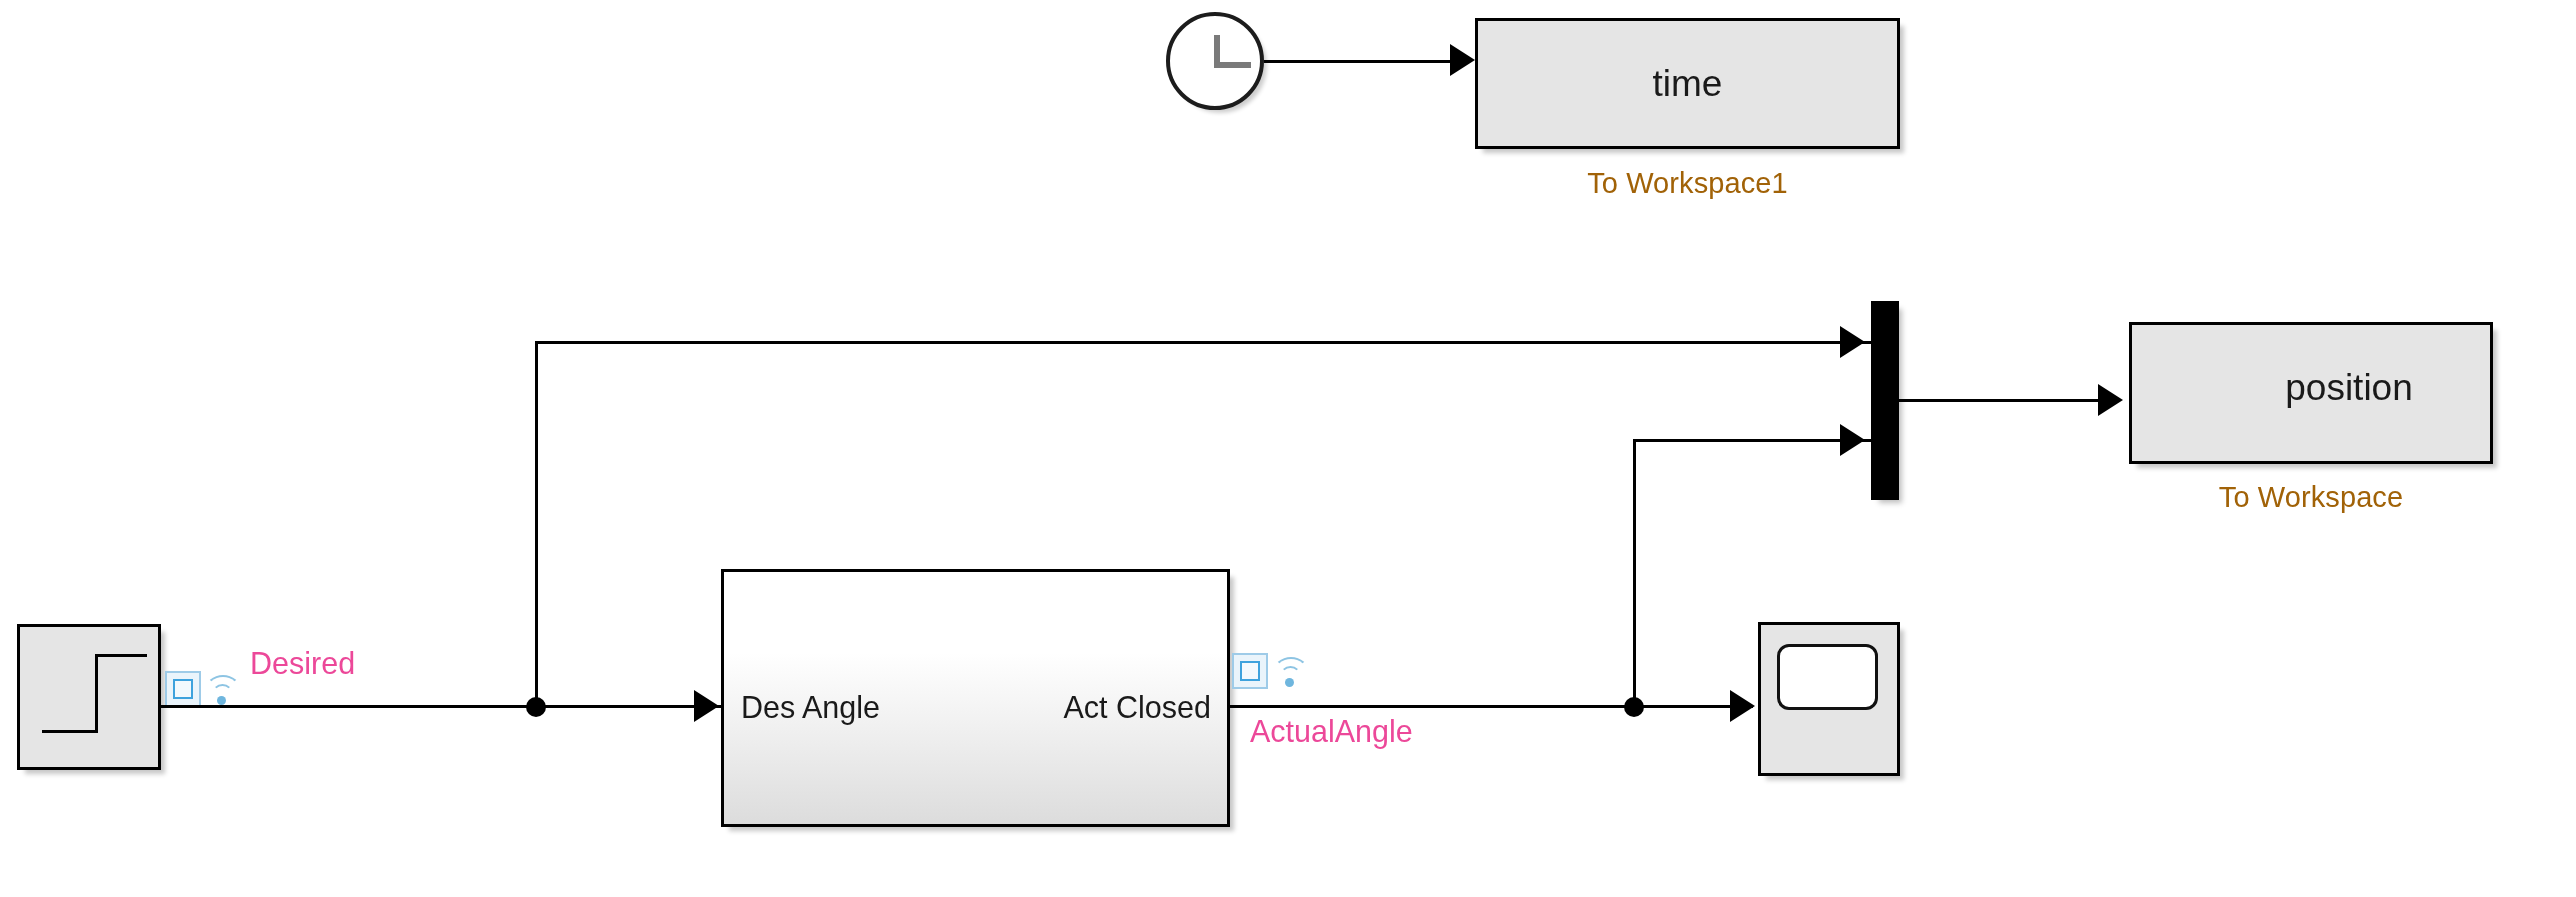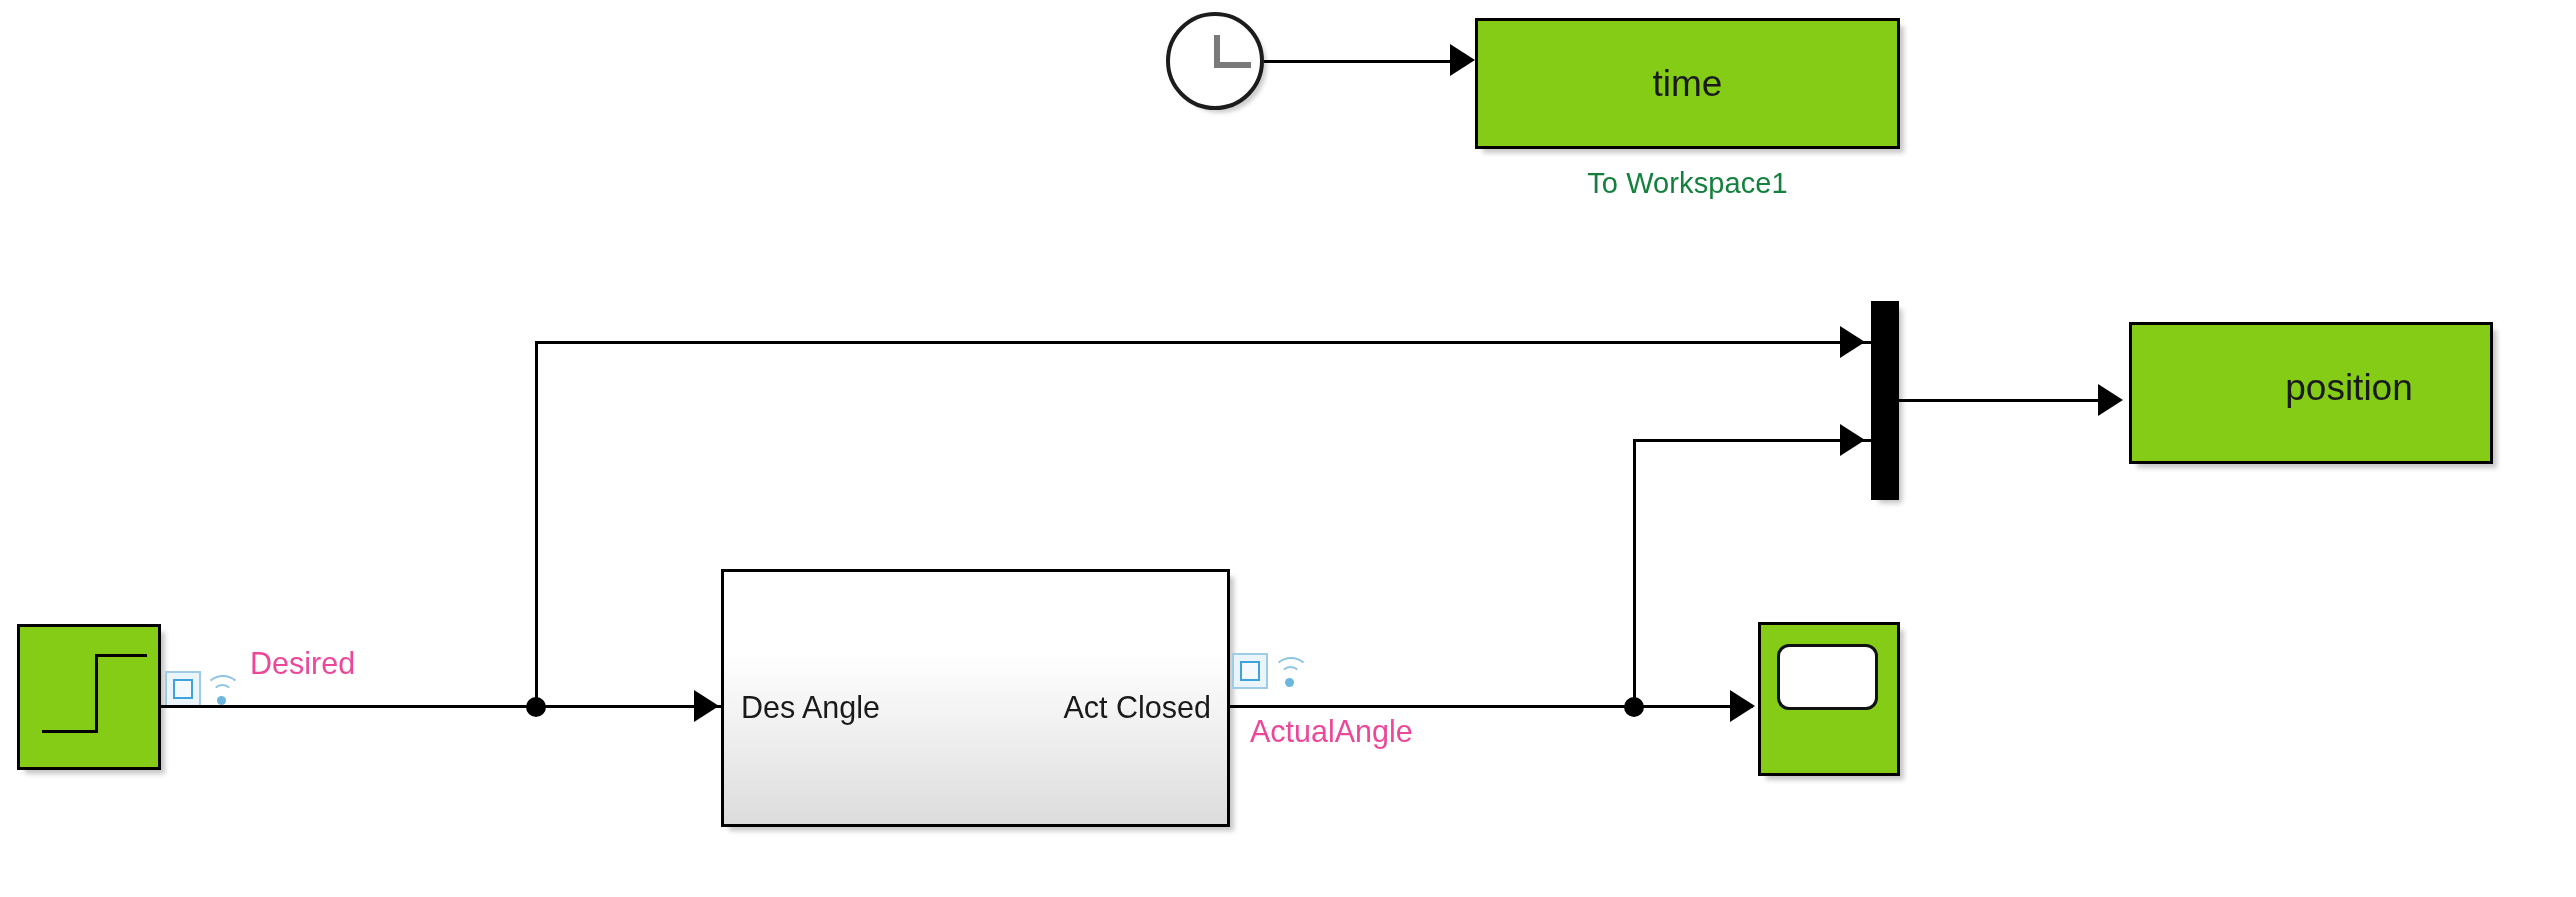--- a/index.html
+++ b/index.html
@@ -16,27 +16,27 @@
     height: 898px;
     background: #ffffff;
     overflow: hidden;
   }
 
   
   .blk {
     position: absolute;
     box-sizing: border-box;
     border: 3.3px solid #000000;
-    background: #84cc16;
+    background: #e5e5e5;
     box-shadow: 6px 6px 4.6px -2px rgba(0,0,0,0.22);
   }
   .blk-label {
     position: absolute;
     font-size: 29px;
-    color: #15803d;
+    color: #a16207;
     white-space: nowrap;
     text-align: center;
     letter-spacing: 0.1px;
   }
   .blk-name {
     position: absolute;
     width: 100%;
     text-align: center;
     font-size: 29px;
     color: #1a1a1a;
@@ -180,20 +180,21 @@
   <div class="blk-label" style="left:1475px; top:167px; width:425px;">To Workspace1</div>
 
   <div class="mux" style="left:1871px; top:301px; width:28px; height:199px;"></div>
 
   <div class="wire-h" style="left:1899px; top:399px; width:214px;"></div>
   <div class="arrow" style="left:2098px; top:384px;"></div>
 
   <div class="blk" style="left:2129px; top:322px; width:364px; height:142px;">
     <div class="blk-name" style="top:42px; font-size:37px;margin-left:38px;">position</div>
   </div>
+  <div class="blk-label" style="left:2129px; top:481px; width:364px;">To Workspace</div>
 
   <div class="blk step-src" style="left:16.6px; top:624px; width:144px; height:146px;">
     <div class="step-glyph" style="left:0; top:0; width:100%; height:100%;">
       <i style="left:22.5px; top:103px; width:56px; height:3.3px;"></i>
       <i style="left:75px; top:27px; width:3.3px; height:79px;"></i>
       <i style="left:75px; top:27px; width:52px; height:3.3px;"></i>
     </div>
   </div>
 
   <div class="log-badge" style="left:165px; top:671px;">

